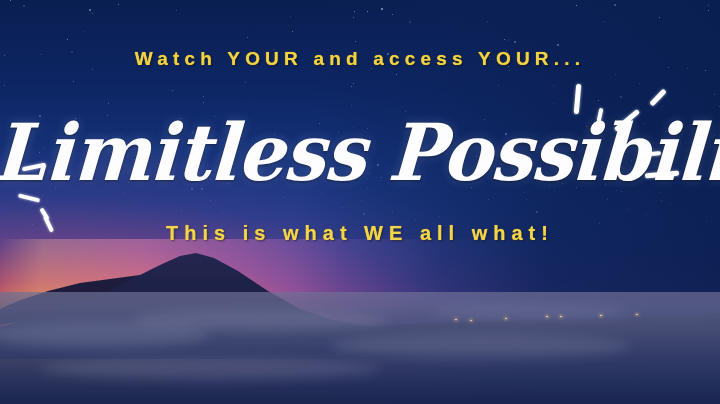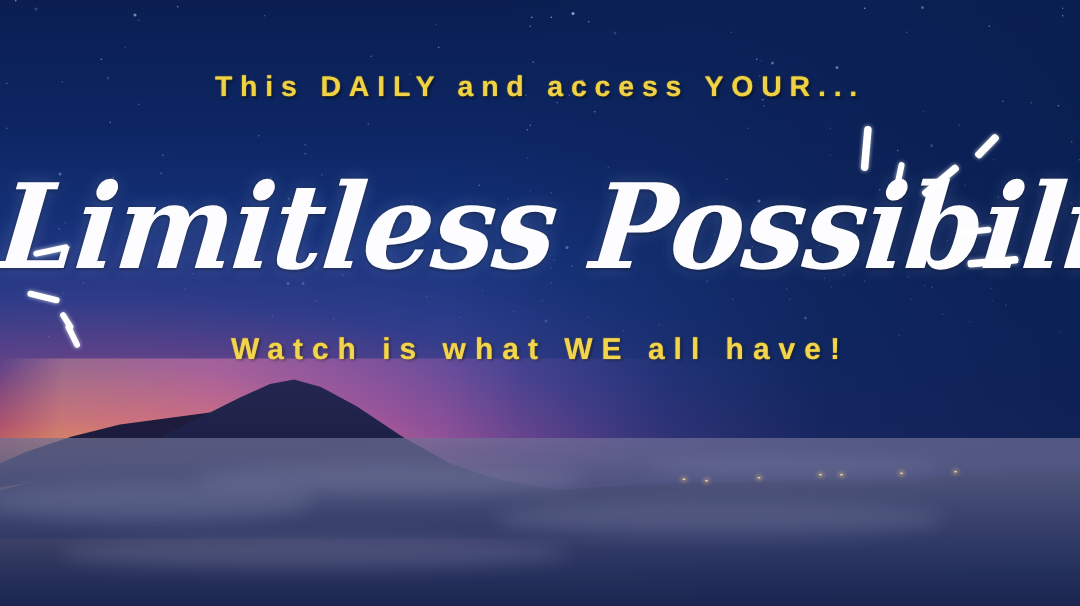--- a/index.html
+++ b/index.html
@@ -319,25 +319,25 @@
 
     <div class="citylight" style="left:455px;top:80px;"></div>
     <div class="citylight" style="left:470px;top:81px;"></div>
     <div class="citylight" style="left:505px;top:79px;"></div>
     <div class="citylight" style="left:546px;top:77px;"></div>
     <div class="citylight" style="left:560px;top:77px;"></div>
     <div class="citylight" style="left:600px;top:76px;"></div>
     <div class="citylight" style="left:636px;top:75px;"></div>
   </div>
 
-  <div class="tagline-top">This DAILY and access YOUR...</div>
+  <div class="tagline-top">Watch YOUR and access YOUR...</div>
 
   <div class="headline">Limitless Possibilities</div>
 
-  <div class="tagline-bottom">Watch is what WE all have!</div>
+  <div class="tagline-bottom">This is what WE all what!</div>
 
   <div>
     <div class="spark" style="left:22px;top:165px;width:24px;height:4px;transform:rotate(-12deg);"></div>
     <div class="spark" style="left:18px;top:196px;width:22px;height:4px;transform:rotate(14deg);"></div>
     <div class="spark" style="left:38px;top:212px;width:13px;height:4px;transform:rotate(58deg);"></div>
     <div class="spark" style="left:40px;top:222px;width:17px;height:4px;transform:rotate(64deg);"></div>
   </div>
 
   <div>
     <div class="spark" style="left:575px;top:84px;width:5px;height:30px;border-radius:3px;transform:rotate(5deg);"></div>

